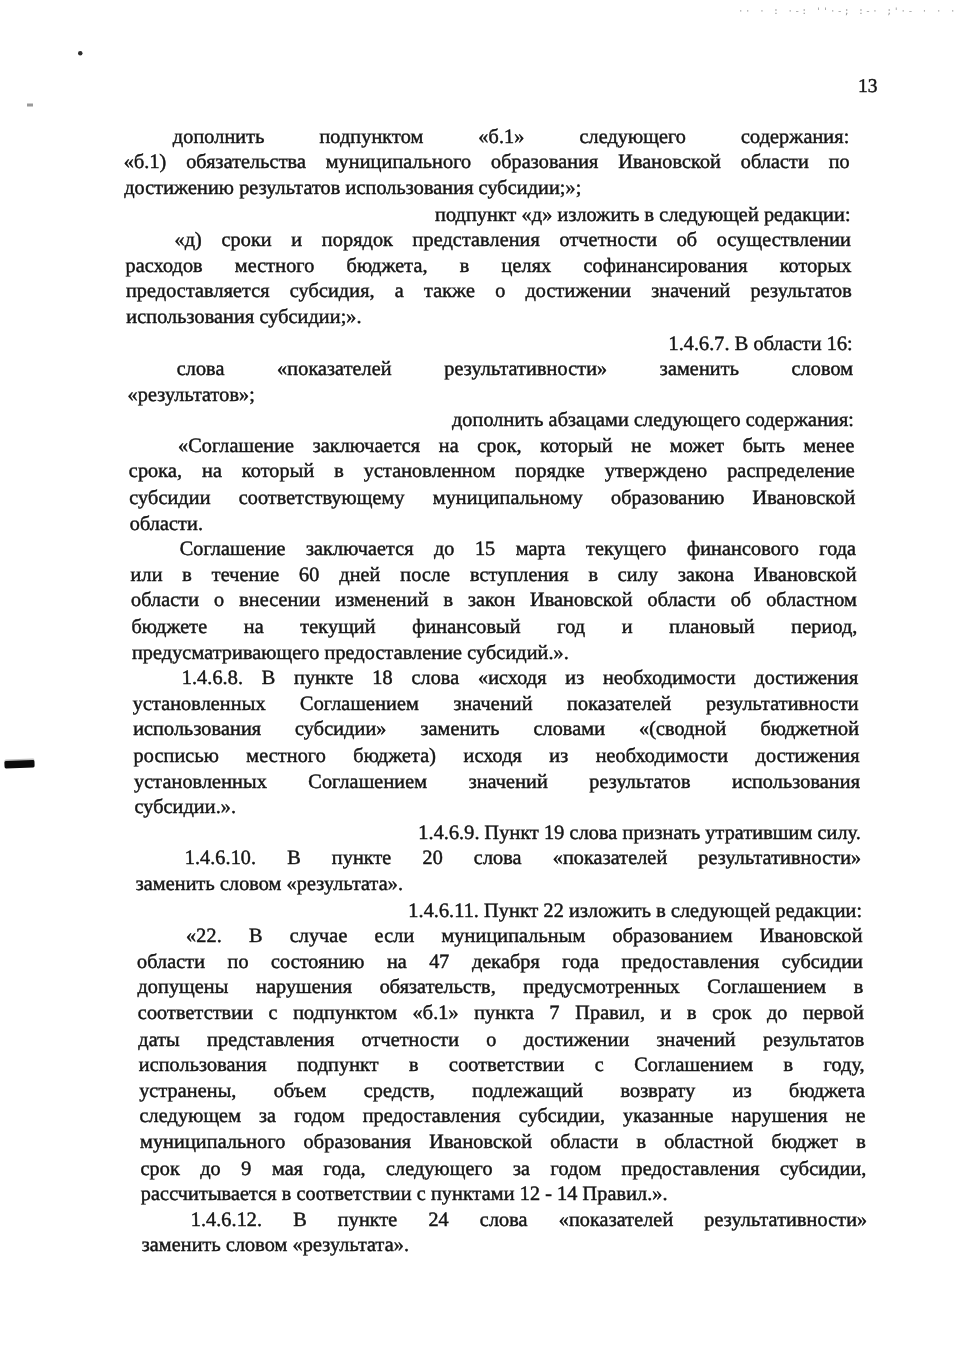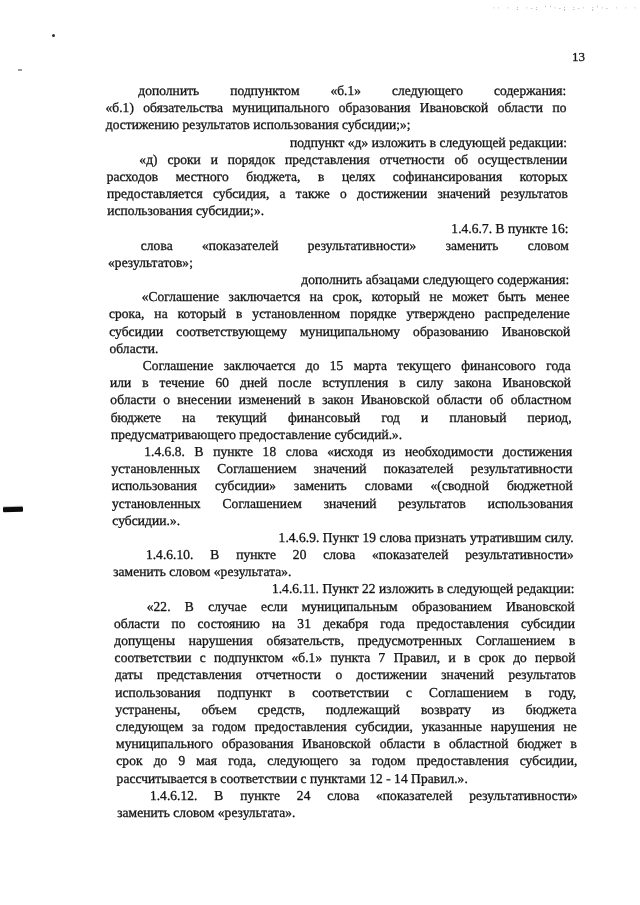--- a/index.html
+++ b/index.html
@@ -81,21 +81,20 @@
     transform: skewX(0.95deg);   
     transform-origin: 0 0;
     -webkit-text-stroke: 0.3px currentColor;
   }
   .line {
     height: 17.2px;
     line-height: 17.2px;
     font-size: 13.6px;
     white-space: nowrap;
     text-align: left;
-    margin-left: 23px;
   }
   .line.stretch {
     white-space: normal;
     text-align: justify;
     text-align-last: justify;
   }
   .line.indent {
     padding-left: 33px;
     text-align: right;
   }
@@ -111,44 +110,45 @@
   <div class="page-number">13</div>
   <div class="text-block">
       <div class="line indent stretch">дополнить подпунктом «б.1» следующего содержания:</div>
       <div class="line stretch">«б.1) обязательства муниципального образования Ивановской области по</div>
       <div class="line">достижению результатов использования субсидии;»;</div>
       <div class="line indent">подпункт «д» изложить в следующей редакции:</div>
       <div class="line indent stretch">«д) сроки и порядок представления отчетности об осуществлении</div>
       <div class="line stretch">расходов местного бюджета, в целях софинансирования которых</div>
       <div class="line stretch">предоставляется субсидия, а также о достижении значений результатов</div>
       <div class="line">использования субсидии;».</div>
-      <div class="line indent">1.4.6.7. В пункте 16:</div>
+      <div class="line indent">1.4.6.7. В области 16:</div>
       <div class="line indent stretch">слова «показателей результативности» заменить словом</div>
       <div class="line">«результатов»;</div>
       <div class="line indent">дополнить абзацами следующего содержания:</div>
       <div class="line indent stretch">«Соглашение заключается на срок, который не может быть менее</div>
       <div class="line stretch">срока, на который в установленном порядке утверждено распределение</div>
       <div class="line stretch">субсидии соответствующему муниципальному образованию Ивановской</div>
       <div class="line">области.</div>
       <div class="line indent stretch">Соглашение заключается до 15 марта текущего финансового года</div>
       <div class="line stretch">или в течение 60 дней после вступления в силу закона Ивановской</div>
       <div class="line stretch">области о внесении изменений в закон Ивановской области об областном</div>
       <div class="line stretch">бюджете на текущий финансовый год и плановый период,</div>
       <div class="line">предусматривающего предоставление субсидий.».</div>
       <div class="line indent stretch">1.4.6.8. В пункте 18 слова «исходя из необходимости достижения</div>
       <div class="line stretch">установленных Соглашением значений показателей результативности</div>
       <div class="line stretch">использования субсидии» заменить словами «(сводной бюджетной</div>
+      <div class="line stretch">росписью местного бюджета) исходя из необходимости достижения</div>
       <div class="line stretch">установленных Соглашением значений результатов использования</div>
       <div class="line">субсидии.».</div>
       <div class="line indent">1.4.6.9. Пункт 19 слова признать утратившим силу.</div>
       <div class="line indent stretch">1.4.6.10. В пункте 20 слова «показателей результативности»</div>
       <div class="line">заменить словом «результата».</div>
       <div class="line indent">1.4.6.11. Пункт 22 изложить в следующей редакции:</div>
       <div class="line indent stretch">«22. В случае если муниципальным образованием Ивановской</div>
-      <div class="line stretch">области по состоянию на 31 декабря года предоставления субсидии</div>
+      <div class="line stretch">области по состоянию на 47 декабря года предоставления субсидии</div>
       <div class="line stretch">допущены нарушения обязательств, предусмотренных Соглашением в</div>
       <div class="line stretch">соответствии с подпунктом «б.1» пункта 7 Правил, и в срок до первой</div>
       <div class="line stretch">даты представления отчетности о достижении значений результатов</div>
       <div class="line stretch">использования подпункт в соответствии с Соглашением в году,</div>
       <div class="line stretch">устранены, объем средств, подлежащий возврату из бюджета</div>
       <div class="line stretch">следующем за годом предоставления субсидии, указанные нарушения не</div>
       <div class="line stretch">муниципального образования Ивановской области в областной бюджет в</div>
       <div class="line stretch">срок до 9 мая года, следующего за годом предоставления субсидии,</div>
       <div class="line">рассчитывается в соответствии с пунктами 12 - 14 Правил.».</div>
       <div class="line indent stretch">1.4.6.12. В пункте 24 слова «показателей результативности»</div>

